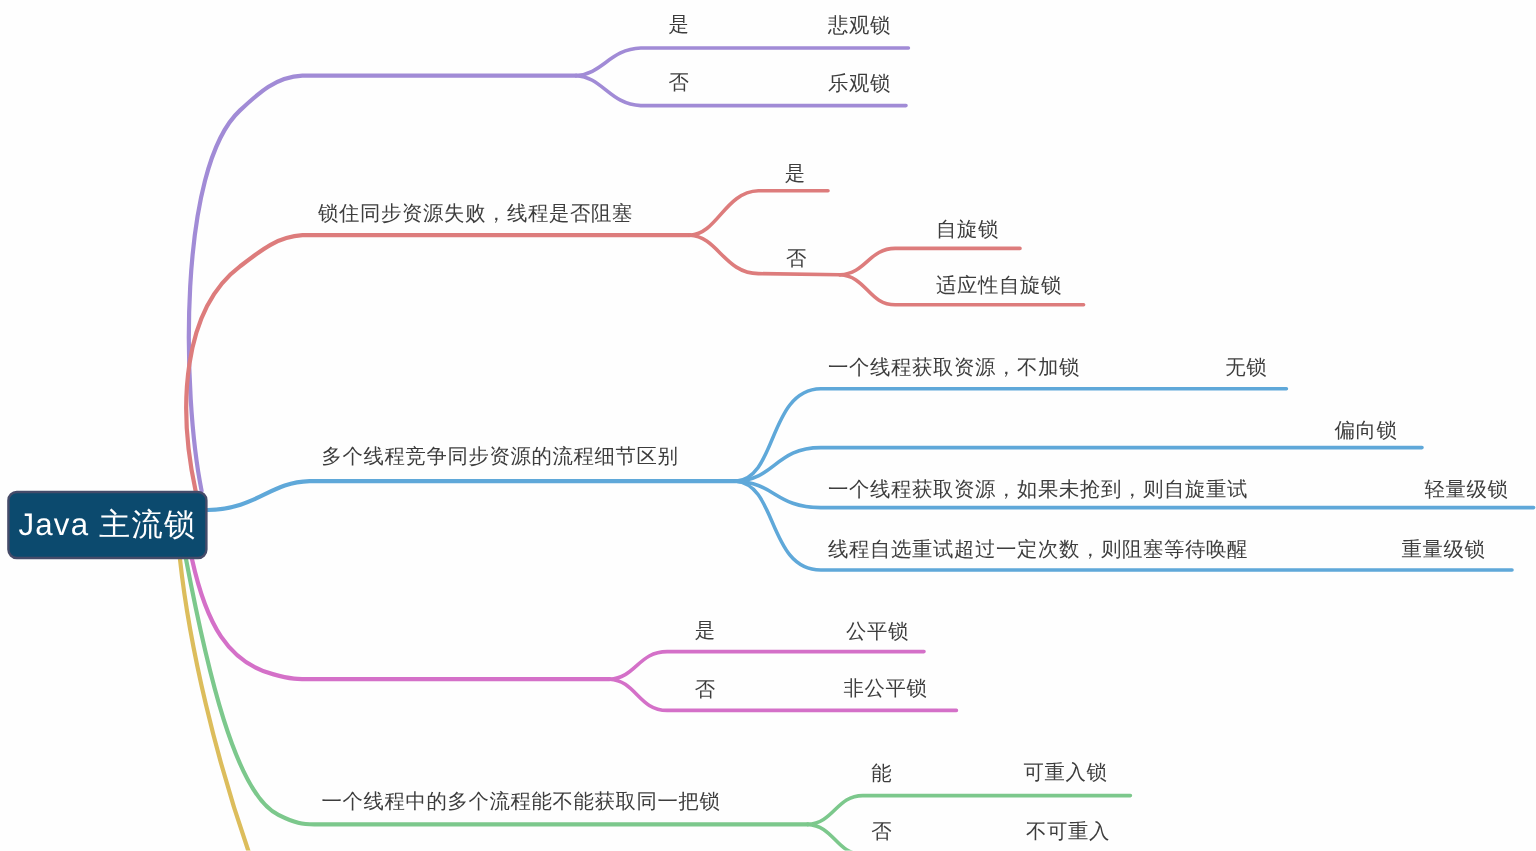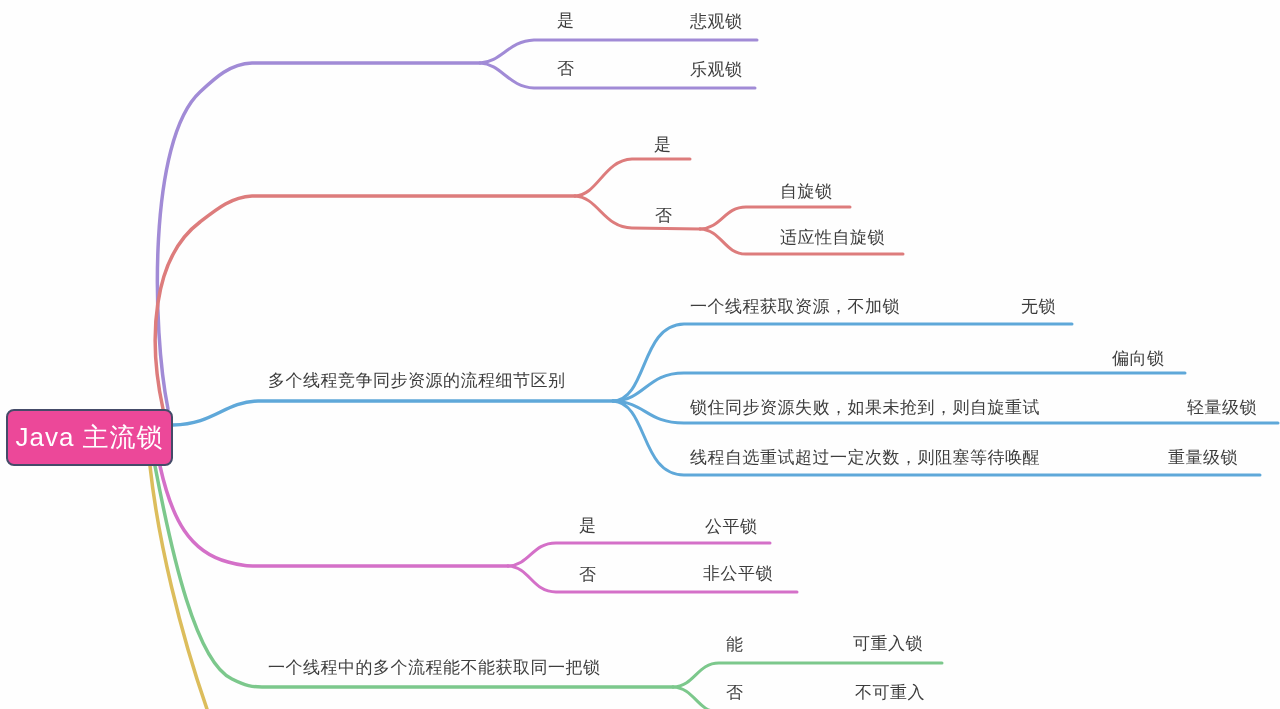--- a/index.html
+++ b/index.html
@@ -11,21 +11,21 @@
   svg.lines{position:absolute;left:0;top:0;z-index:1;}
   svg.lines path{fill:none;stroke-linecap:round;stroke-linejoin:round;}
   .node{
     position:absolute;z-index:2;white-space:nowrap;
     font-size:17px;color:#3d3d3d;letter-spacing:0.5px;
     transform:translateY(-52%);
   }
   .root{
     position:absolute;z-index:3;
     left:6px;top:409px;width:167px;height:57px;
-    background:#ec4899;border:2px solid #454b69;border-radius:8px;
+    background:#0c4a6e;border:2px solid #454b69;border-radius:8px;
     box-sizing:border-box;
     display:flex;align-items:center;justify-content:center;
     color:#ffffff;font-size:26px;font-weight:500;letter-spacing:1px;
   }
 </style>
 </head>
 <body>
 
 <div id="canvas">
 
@@ -58,30 +58,31 @@
     <path stroke-width="3.5" d="M150,466 C158,540 180,632 208,712" stroke="#dcbd5c"></path>
   </svg>
 
   <div class="root">Java 主流锁</div>
 
   <div class="node" style="left:557px;top:21px">是</div>
   <div class="node" style="left:690px;top:22px">悲观锁</div>
   <div class="node" style="left:557px;top:69px">否</div>
   <div class="node" style="left:690px;top:70px">乐观锁</div>
 
+  <div class="node" style="left:265px;top:178px">锁住同步资源失败，线程是否阻塞</div>
   <div class="node" style="left:654px;top:145px">是</div>
   <div class="node" style="left:655px;top:216px">否</div>
   <div class="node" style="left:780px;top:192px">自旋锁</div>
   <div class="node" style="left:780px;top:238px">适应性自旋锁</div>
 
   <div class="node" style="left:268px;top:381px">多个线程竞争同步资源的流程细节区别</div>
   <div class="node" style="left:690px;top:307px">一个线程获取资源，不加锁</div>
   <div class="node" style="left:1021px;top:307px">无锁</div>
   <div class="node" style="left:1112px;top:359px">偏向锁</div>
-  <div class="node" style="left:690px;top:408px">锁住同步资源失败，如果未抢到，则自旋重试</div>
+  <div class="node" style="left:690px;top:408px">一个线程获取资源，如果未抢到，则自旋重试</div>
   <div class="node" style="left:1187px;top:408px">轻量级锁</div>
   <div class="node" style="left:690px;top:458px">线程自选重试超过一定次数，则阻塞等待唤醒</div>
   <div class="node" style="left:1168px;top:458px">重量级锁</div>
 
   <div class="node" style="left:579px;top:526px">是</div>
   <div class="node" style="left:705px;top:527px">公平锁</div>
   <div class="node" style="left:579px;top:575px">否</div>
   <div class="node" style="left:703px;top:574px">非公平锁</div>
 
   <div class="node" style="left:268px;top:668px">一个线程中的多个流程能不能获取同一把锁</div>

